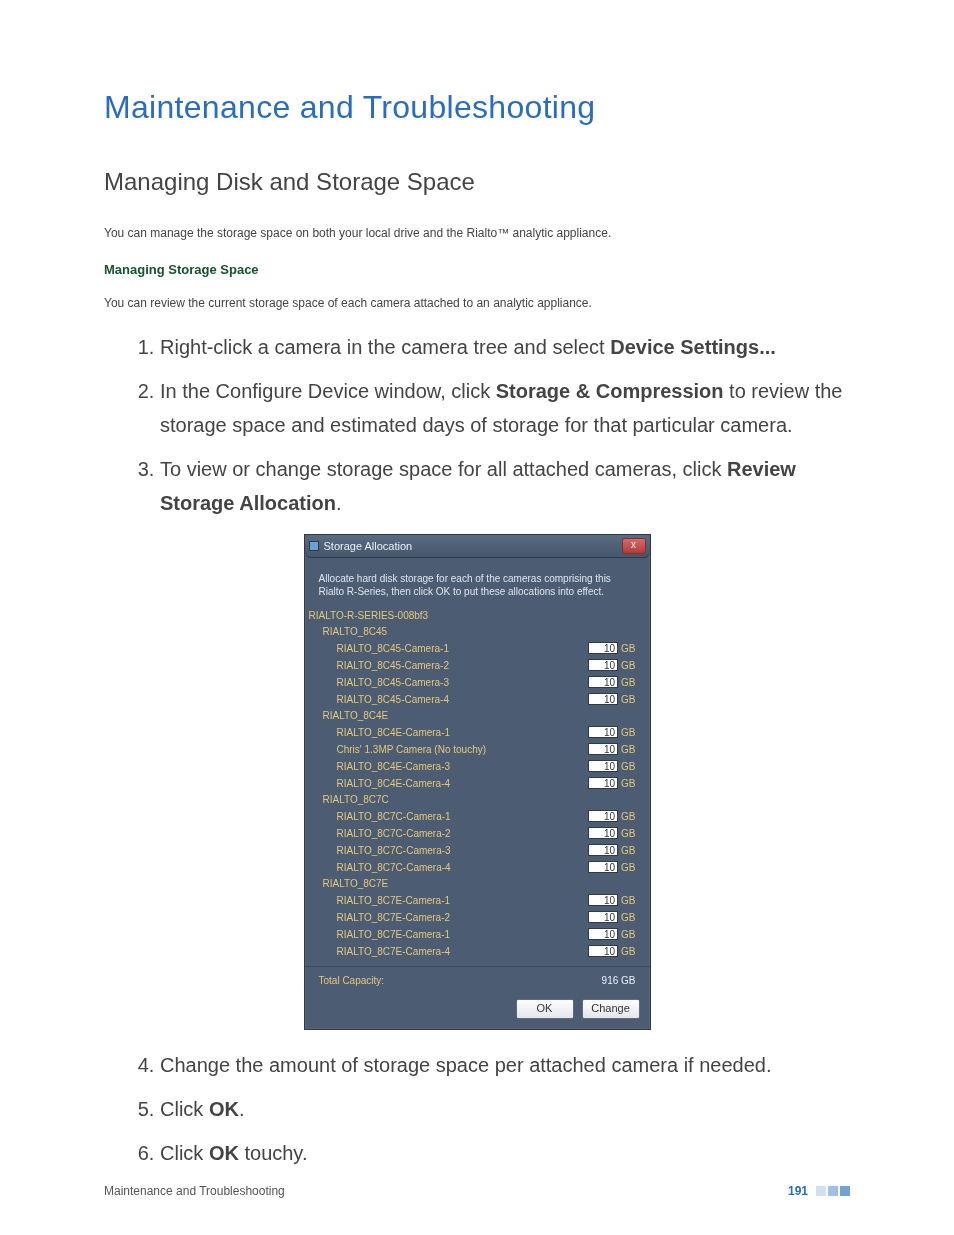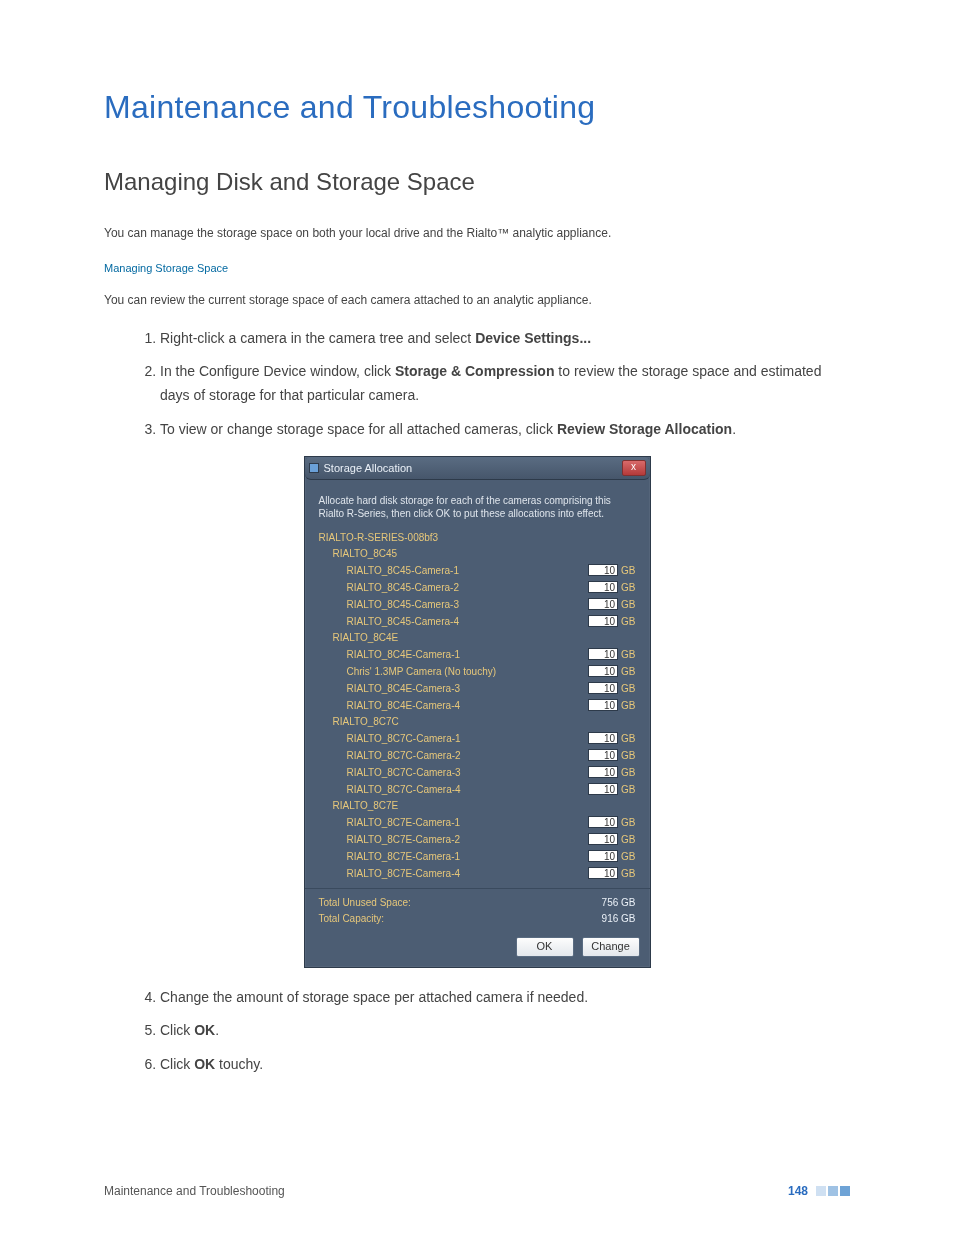--- a/index.html
+++ b/index.html
@@ -7,32 +7,32 @@
     --navy:#4b5f7a;
     --dialog-bg:#4c5d73;
     --dialog-inner:#4c5d73;
     --light:#eef3f8;
   }
   html,body{margin:0;padding:0;background:#fff;font-family:Arial, Helvetica, sans-serif;color:#3a3a3a;}
   .page{width:926px;min-height:1235px;margin:9px auto;padding:80px 90px 40px 90px;box-sizing:border-box;position:relative;}
   h1{font-weight:300;font-size:32px;color:var(--blue);margin:0 0 42px 0;letter-spacing:0.3px;}
   h2{font-weight:300;font-size:24px;color:#444;margin:0 0 28px 0;}
   p{font-size:12px;line-height:1.5;margin:0 0 18px 0;color:#444;}
-  .mini{font-size:11px;font-weight:normal;color:#0369a1;margin-bottom:14px;}
-  ol{font-size:14px;line-height:1.7;padding-left:56px;margin:0 0 14px 0;color:#444;}
+  .mini{font-size:13px;font-weight:bold;color:#14532d;margin-bottom:14px;}
+  ol{font-size:20px;line-height:1.7;padding-left:56px;margin:0 0 14px 0;color:#444;}
   ol li{margin-bottom:10px;}
   b{font-weight:bold;}
   .dialog{width:345px;margin:8px auto 18px auto;border:1px solid #2d3a4a;background:var(--dialog-bg);color:#fff;font-size:10px;font-family:Tahoma, Arial, sans-serif;box-shadow:0 0 0 1px rgba(255,255,255,.05) inset;}
   .titlebar{display:flex;align-items:center;justify-content:space-between;background:linear-gradient(#5a6c82,#46566b);padding:3px 4px 3px 4px;border-bottom:1px solid #2d3a4a;border-radius:6px;}
   .titlebar-left{display:flex;align-items:center;gap:5px;}
   .title-icon{width:10px;height:10px;background:#6aa0d8;border:1px solid #2d3a4a;box-sizing:border-box;}
   .title-text{color:#eaf0f7;font-size:11px;}
   .close-btn{width:22px;height:14px;background:linear-gradient(#d86a6a,#b43a3a);color:#fff;text-align:center;line-height:12px;font-size:10px;border:1px solid #803030;border-radius:2px;}
   .desc{padding:14px 14px 8px 14px;color:#dfe5ec;line-height:1.3;}
-  .tree{padding:2px 14px 6px 14px;color:#e6c77a;}
+  .tree{padding:2px 14px 6px 4px;color:#e6c77a;}
   .row{display:flex;justify-content:space-between;align-items:center;padding:2.5px 0;}
   .lvl0{padding-left:0;}
   .lvl1{padding-left:14px;}
   .lvl2{padding-left:28px;}
   .row .label{white-space:nowrap;overflow:hidden;text-overflow:ellipsis;}
   .val{display:flex;align-items:center;gap:3px;}
   .val input{width:30px;height:12px;font-size:10px;text-align:right;background:#fff;color:#333;border:1px solid #2d3a4a;padding:0 2px;box-sizing:border-box;}
   .unit{color:#e6c77a;}
   .totals{padding:6px 14px 4px 14px;border-top:1px solid #3a4a5e;}
   .totals .row{color:#e6c77a;}
@@ -201,45 +201,41 @@
           <span class="label">RIALTO_8C7E-Camera-4</span>
           <span class="val">
             <input value="10" style="">
             <span class="unit">GB</span>
           </span>
         </div>
       </div>
 
     <div class="totals" id="totals">
         <div class="row">
-          <span>Total Unused Space:</span>
-          <span class="val2">756 GB</span>
-        </div>
-        <div class="row">
           <span>Total Capacity:</span>
           <span class="val2">916 GB</span>
         </div>
       </div>
 
     <div class="btns">
       <div class="btn">OK</div>
       <div class="btn">Change</div>
     </div>
   </div>
 
   <ol start="4">
     <li>Change the amount of storage space per attached camera if needed.</li>
     <li><span>Click </span><b>OK</b><span>.</span></li>
     <li><span>Click </span><b>OK</b><span> touchy.</span></li>
   </ol>
 
   <div class="footer">
     <span>Maintenance and Troubleshooting</span>
     <span class="pg">
-      <span>148</span>
+      <span>191</span>
       <span class="logo">
           <span></span>
           <span></span>
           <span></span>
         </span>
     </span>
   </div>
 </div>
 
 </body></html>

